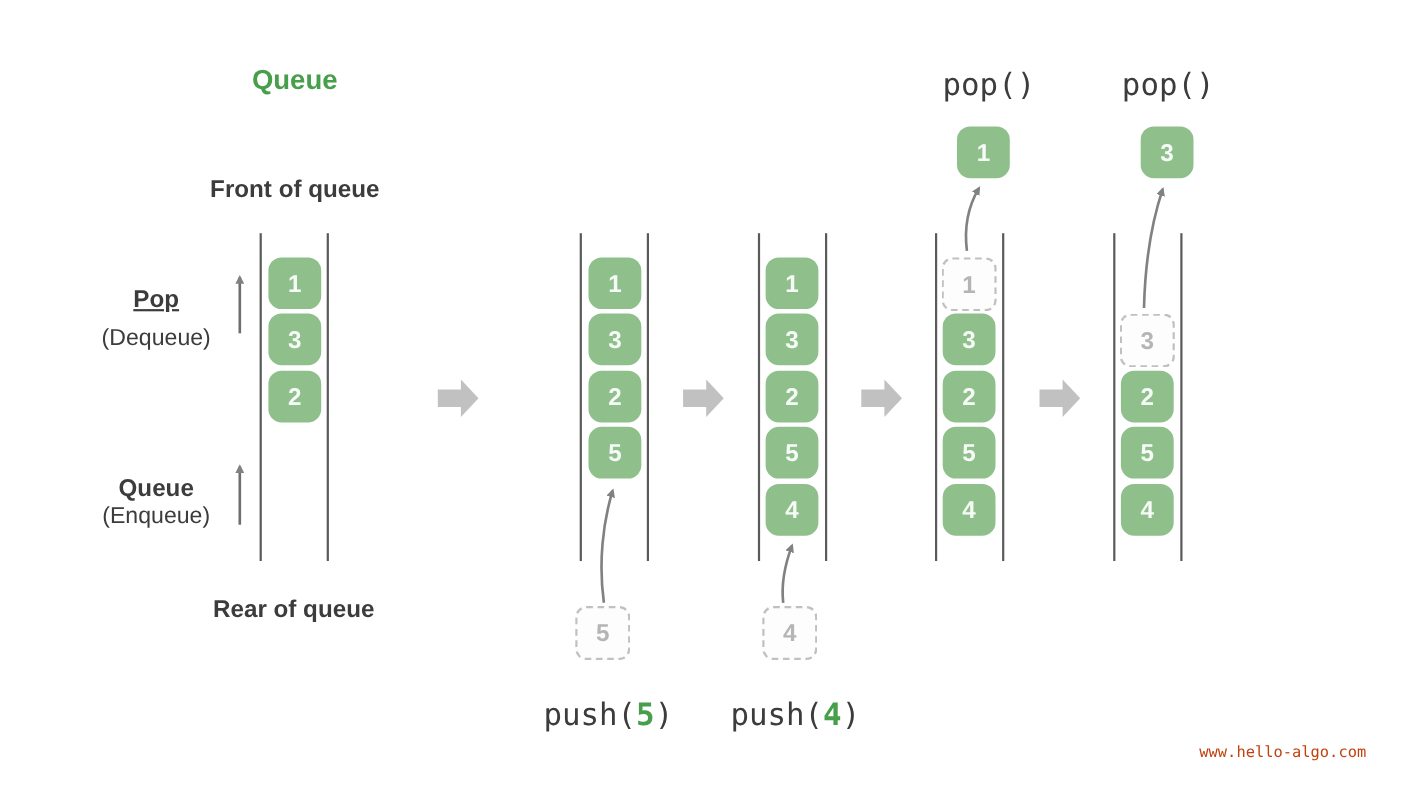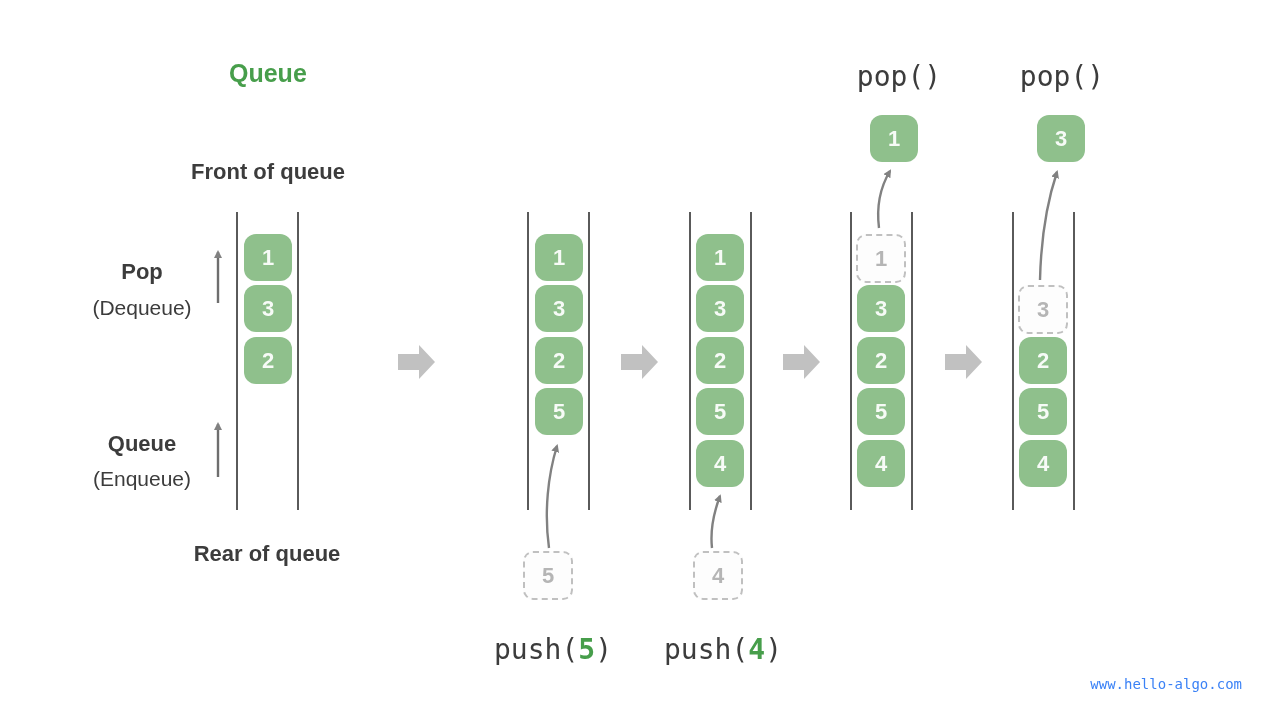--- a/index.html
+++ b/index.html
@@ -76,21 +76,21 @@
   }
   .op .arg {
     color: #479e4b;
     font-weight: bold;
   }
   .watermark {
     position: absolute;
     right: 38px; top: 676px;
     font-family: "DejaVu Sans Mono", monospace;
     font-size: 14px;
-    color: #3b82f6;
+    color: #c2410c;
   }
 </style>
 </head>
 <body>
 
 <div class="stage">
 
   <svg class="overlay" viewBox="0 0 1280 720">
     <defs>
       <marker id="ah" markerWidth="9" markerHeight="9" refX="6" refY="4" orient="auto" markerUnits="userSpaceOnUse">
@@ -109,24 +109,24 @@
 
     <polygon points="398,354 419,354 419,345 435,362 419,379 419,370 398,370" fill="#c1c1c1"></polygon>
     <polygon points="621,354 642,354 642,345 658,362 642,379 642,370 621,370" fill="#c1c1c1"></polygon>
     <polygon points="783,354 804,354 804,345 820,362 804,379 804,370 783,370" fill="#c1c1c1"></polygon>
     <polygon points="945,354 966,354 966,345 982,362 966,379 966,370 945,370" fill="#c1c1c1"></polygon>
   </svg>
 
   <div class="title">Queue</div>
   <div class="lbl" style="left:268px; top:159px;">Front of queue</div>
   <div class="lbl" style="left:267px; top:541px;">Rear of queue</div>
-  <div class="lbl" style="left:142px; top:259px;">Pop</div>
+  <div class="lbl" style="left:142px; top:259px;text-decoration:underline;">Pop</div>
   <div class="lbl sub" style="left:142px; top:296px;">(Dequeue)</div>
   <div class="lbl" style="left:142px; top:431px;">Queue</div>
-  <div class="lbl sub" style="left:142px; top:467px;">(Enqueue)</div>
+  <div class="lbl sub" style="left:142px; top:457px;">(Enqueue)</div>
 
   <div class="rail" style="left:236px"></div>
   <div class="rail" style="left:297px"></div>
   <div class="rail" style="left:527px"></div>
   <div class="rail" style="left:588px"></div>
   <div class="rail" style="left:689px"></div>
   <div class="rail" style="left:750px"></div>
   <div class="rail" style="left:850px"></div>
   <div class="rail" style="left:911px"></div>
   <div class="rail" style="left:1012px"></div>

